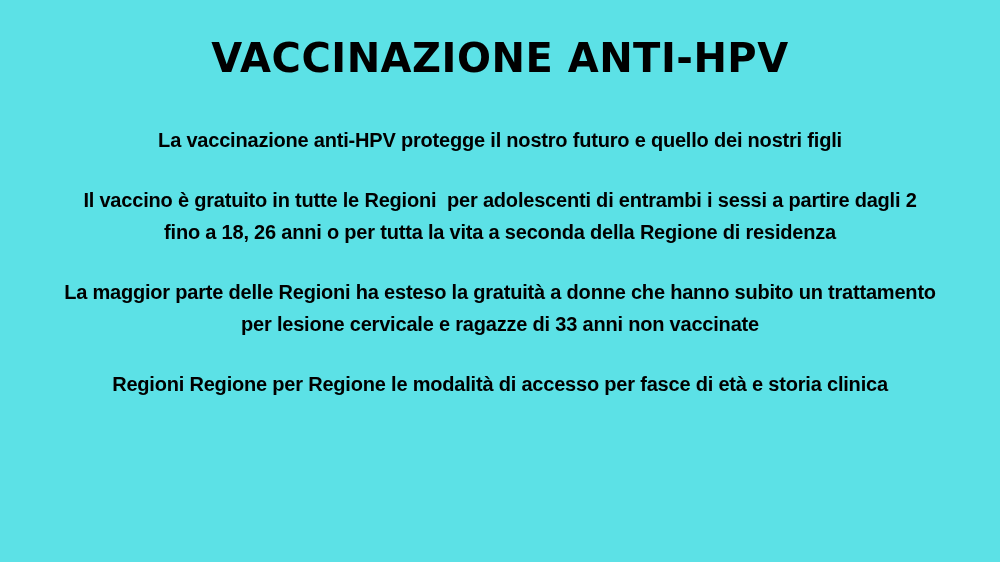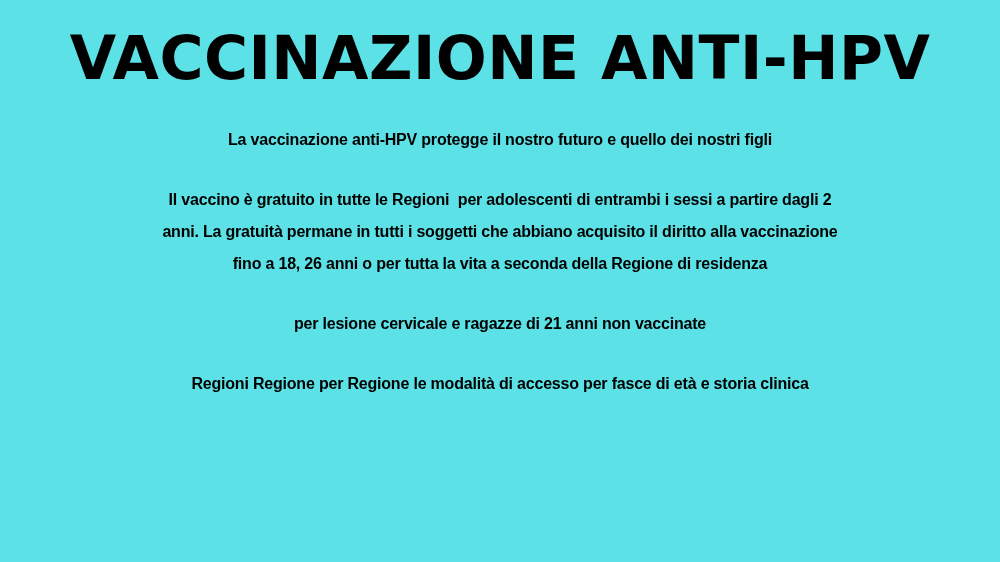--- a/index.html
+++ b/index.html
@@ -21,29 +21,29 @@
     display: flex;
     flex-direction: column;
     align-items: center;
     padding-top: 30px;
     text-align: center;
   }
   .poster-title {
     margin: 0 0 38px 0;
     font-family: "DejaVu Sans", "Liberation Sans", sans-serif;
     font-weight: bold;
-    font-size: 60px;
+    font-size: 40px;
     line-height: 56px;
     letter-spacing: 0.5px;
     white-space: pre;
   }
   .para {
     margin: 0 0 28px 0;
     font-weight: bold;
-    font-size: 16px;
+    font-size: 20px;
     line-height: 32px;
     letter-spacing: -0.2px;
   }
   .line {
     display: block;
     white-space: pre; 
   }
 </style>
 </head>
 <body style="background: rgb(92, 225, 230); color: rgb(0, 0, 0);">
@@ -51,25 +51,25 @@
 <div class="poster">
 
   <h1 class="poster-title">VACCINAZIONE ANTI-HPV</h1>
 
   <p class="para">
     <span class="line">La vaccinazione anti-HPV protegge il nostro futuro e quello dei nostri figli</span>
   </p>
 
   <p class="para">
     <span class="line">Il vaccino è gratuito in tutte le Regioni  per adolescenti di entrambi i sessi a partire dagli 2</span>
-    <span class="line">anni. La gratuità permane in tutti i soggetti che abbiano acquisito il diritto alla vaccinazione</span>
     <span class="line">fino a 18, 26 anni o per tutta la vita a seconda della Regione di residenza</span>
   </p>
 
   <p class="para">
-    <span class="line">per lesione cervicale e ragazze di 21 anni non vaccinate</span>
+    <span class="line">La maggior parte delle Regioni ha esteso la gratuità a donne che hanno subito un trattamento</span>
+    <span class="line">per lesione cervicale e ragazze di 33 anni non vaccinate</span>
   </p>
 
   <p class="para">
     <span class="line">Regioni Regione per Regione le modalità di accesso per fasce di età e storia clinica</span>
   </p>
 
 </div>
 
 </body></html>

